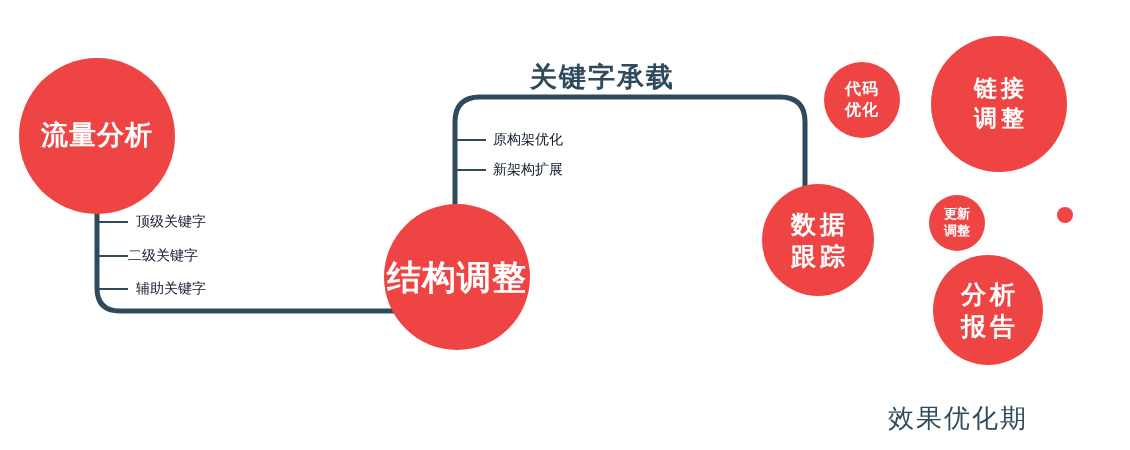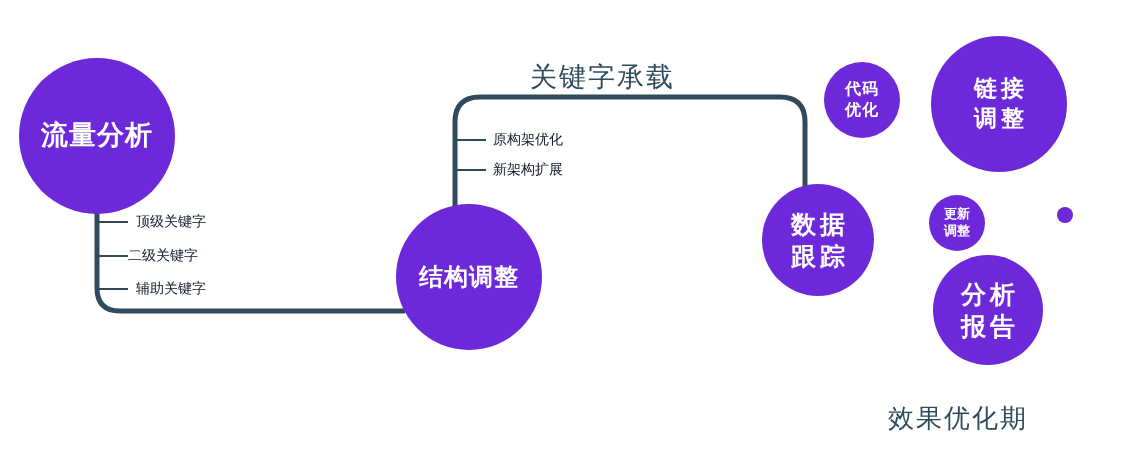--- a/index.html
+++ b/index.html
@@ -16,46 +16,46 @@
     font-family: "Liberation Sans", "DejaVu Sans", sans-serif;
   }
   .connectors {
     position: absolute;
     left: 0;
     top: 0;
   }
   .circle {
     position: absolute;
     border-radius: 50%;
-    background: #6d28d9;
+    background: #ef4444;
     color: #ffffff;
     display: flex;
     flex-direction: column;
     align-items: center;
     justify-content: center;
     text-align: center;
   }
   .circle span { display: block; line-height: 1.3; }
 
   .c-traffic   { left: 19px;  top: 58px;  width: 156px; height: 156px; font-size: 27px; font-weight: 600; letter-spacing: 1px; }
-  .c-structure { left: 396px; top: 204px; width: 146px; height: 146px; font-size: 24px; font-weight: 600; letter-spacing: 1px; }
+  .c-structure { left: 384px; top: 204px; width: 146px; height: 146px; font-size: 34px; font-weight: 600; letter-spacing: 1px; }
   .c-tracking  { left: 762px; top: 184px; width: 112px; height: 112px; font-size: 25px; font-weight: 600; letter-spacing: 4px; text-indent: 4px; }
   .c-code      { left: 824px; top: 62px;  width: 76px;  height: 76px;  font-size: 16px; font-weight: 600; letter-spacing: 1px; }
   .c-link      { left: 931px; top: 36px;  width: 136px; height: 136px; font-size: 23px; font-weight: 600; letter-spacing: 4px; text-indent: 4px; }
   .c-update    { left: 929px; top: 195px; width: 56px;  height: 56px;  font-size: 13px; font-weight: 700; }
   .c-report    { left: 933px; top: 255px; width: 110px; height: 110px; font-size: 25px; font-weight: 700; letter-spacing: 4px; text-indent: 4px; }
   .c-dot       { left: 1057px; top: 207px; width: 16px; height: 16px; }
 
   .edge-label {
     position: absolute;
     color: #2e4a5c;
     white-space: nowrap;
   }
   .lbl-user-base { left: 155px; top: 325px; font-size: 27px; font-weight: 700; letter-spacing: 3px; }
-  .lbl-keyword   { left: 530px; top: 59px;  font-size: 27px; font-weight: 400; letter-spacing: 2px; }
+  .lbl-keyword   { left: 530px; top: 59px;  font-size: 27px; font-weight: 700; letter-spacing: 2px; }
   .lbl-caption   { left: 888px; top: 401px; font-size: 26px; font-weight: 500; letter-spacing: 2px; }
 
   .branch-label {
     position: absolute;
     font-size: 14px;
     color: #0f172a;
     white-space: nowrap;
   }
   .bl-1 { left: 136px; top: 213px; }
   .bl-2 { left: 128px; top: 247px; }

